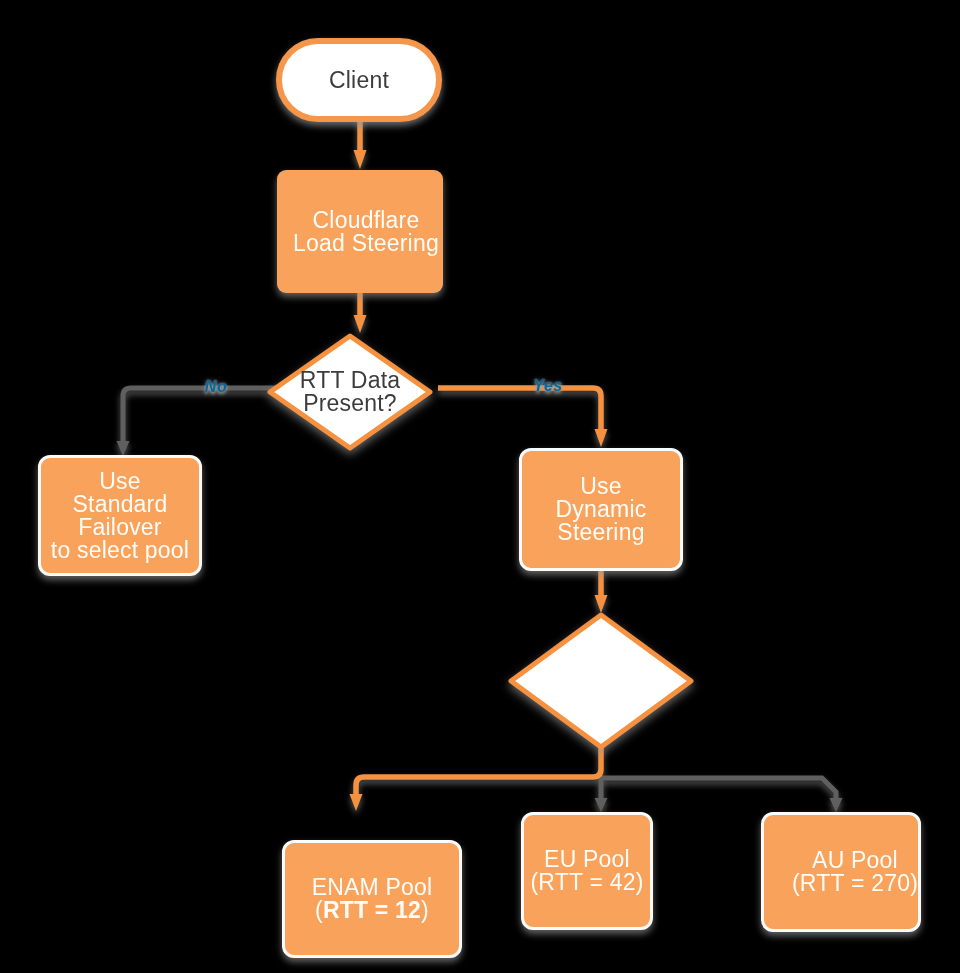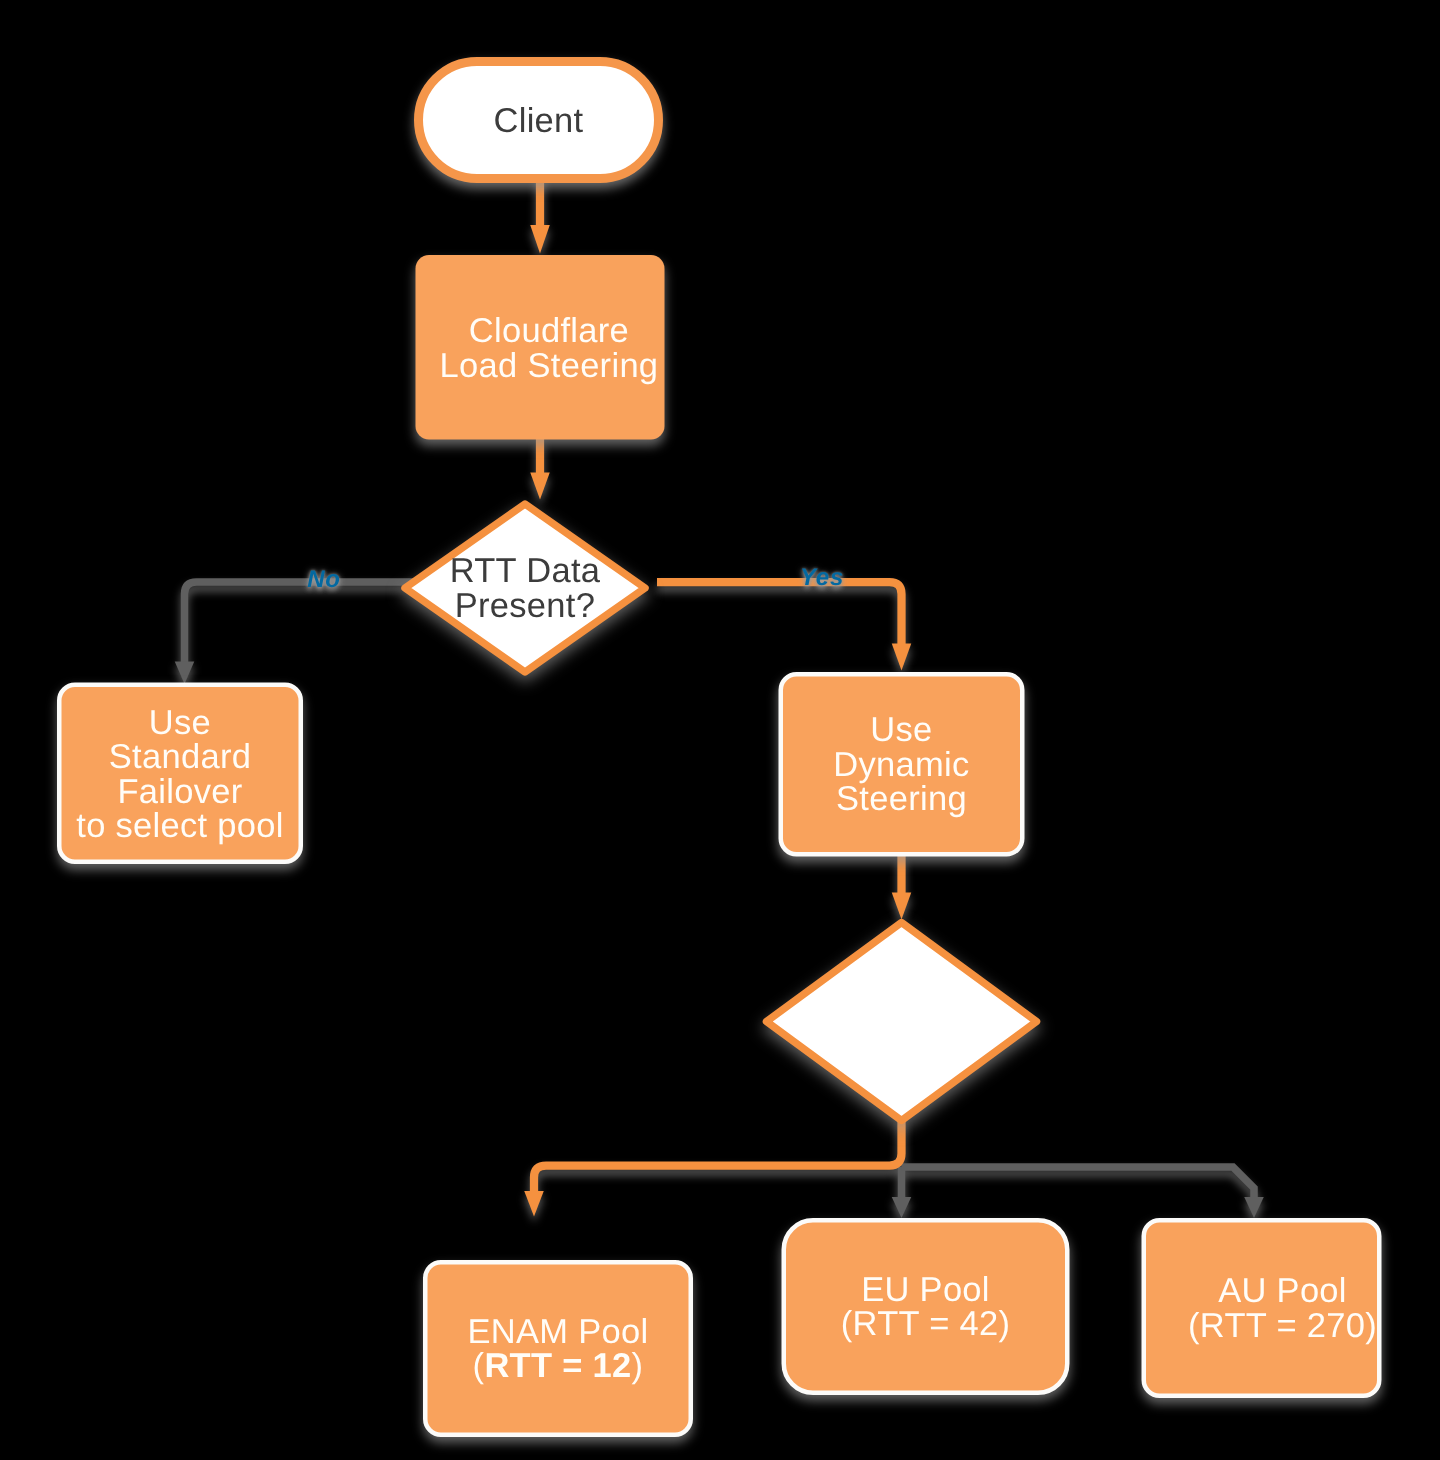--- a/index.html
+++ b/index.html
@@ -122,21 +122,21 @@
     </svg>
   </div>
 
   <div class="node process white-border" style="left:282px;top:840px;width:180px;height:118px;">
     <div class="lines light-text">
       <span>ENAM Pool</span>
       <span class="rtt-line"><span style="display:inline">(</span><b style="display:inline">RTT = 12</b><span style="display:inline">)</span></span>
     </div>
   </div>
 
-  <div class="node process white-border" style="left:521px;top:812px;width:192px;height:118px;border-radius:21px;">
+  <div class="node process white-border" style="left:521px;top:812px;width:132px;height:118px;">
     <div class="lines light-text">
       <span>EU Pool</span>
       <span>(RTT = 42)</span>
     </div>
   </div>
 
   <div class="node process white-border" style="left:761px;top:812px;width:160px;height:120px;justify-content:flex-end;">
     <div class="lines light-text">
       <span>AU Pool</span>
       <span>(RTT = 270)</span>

